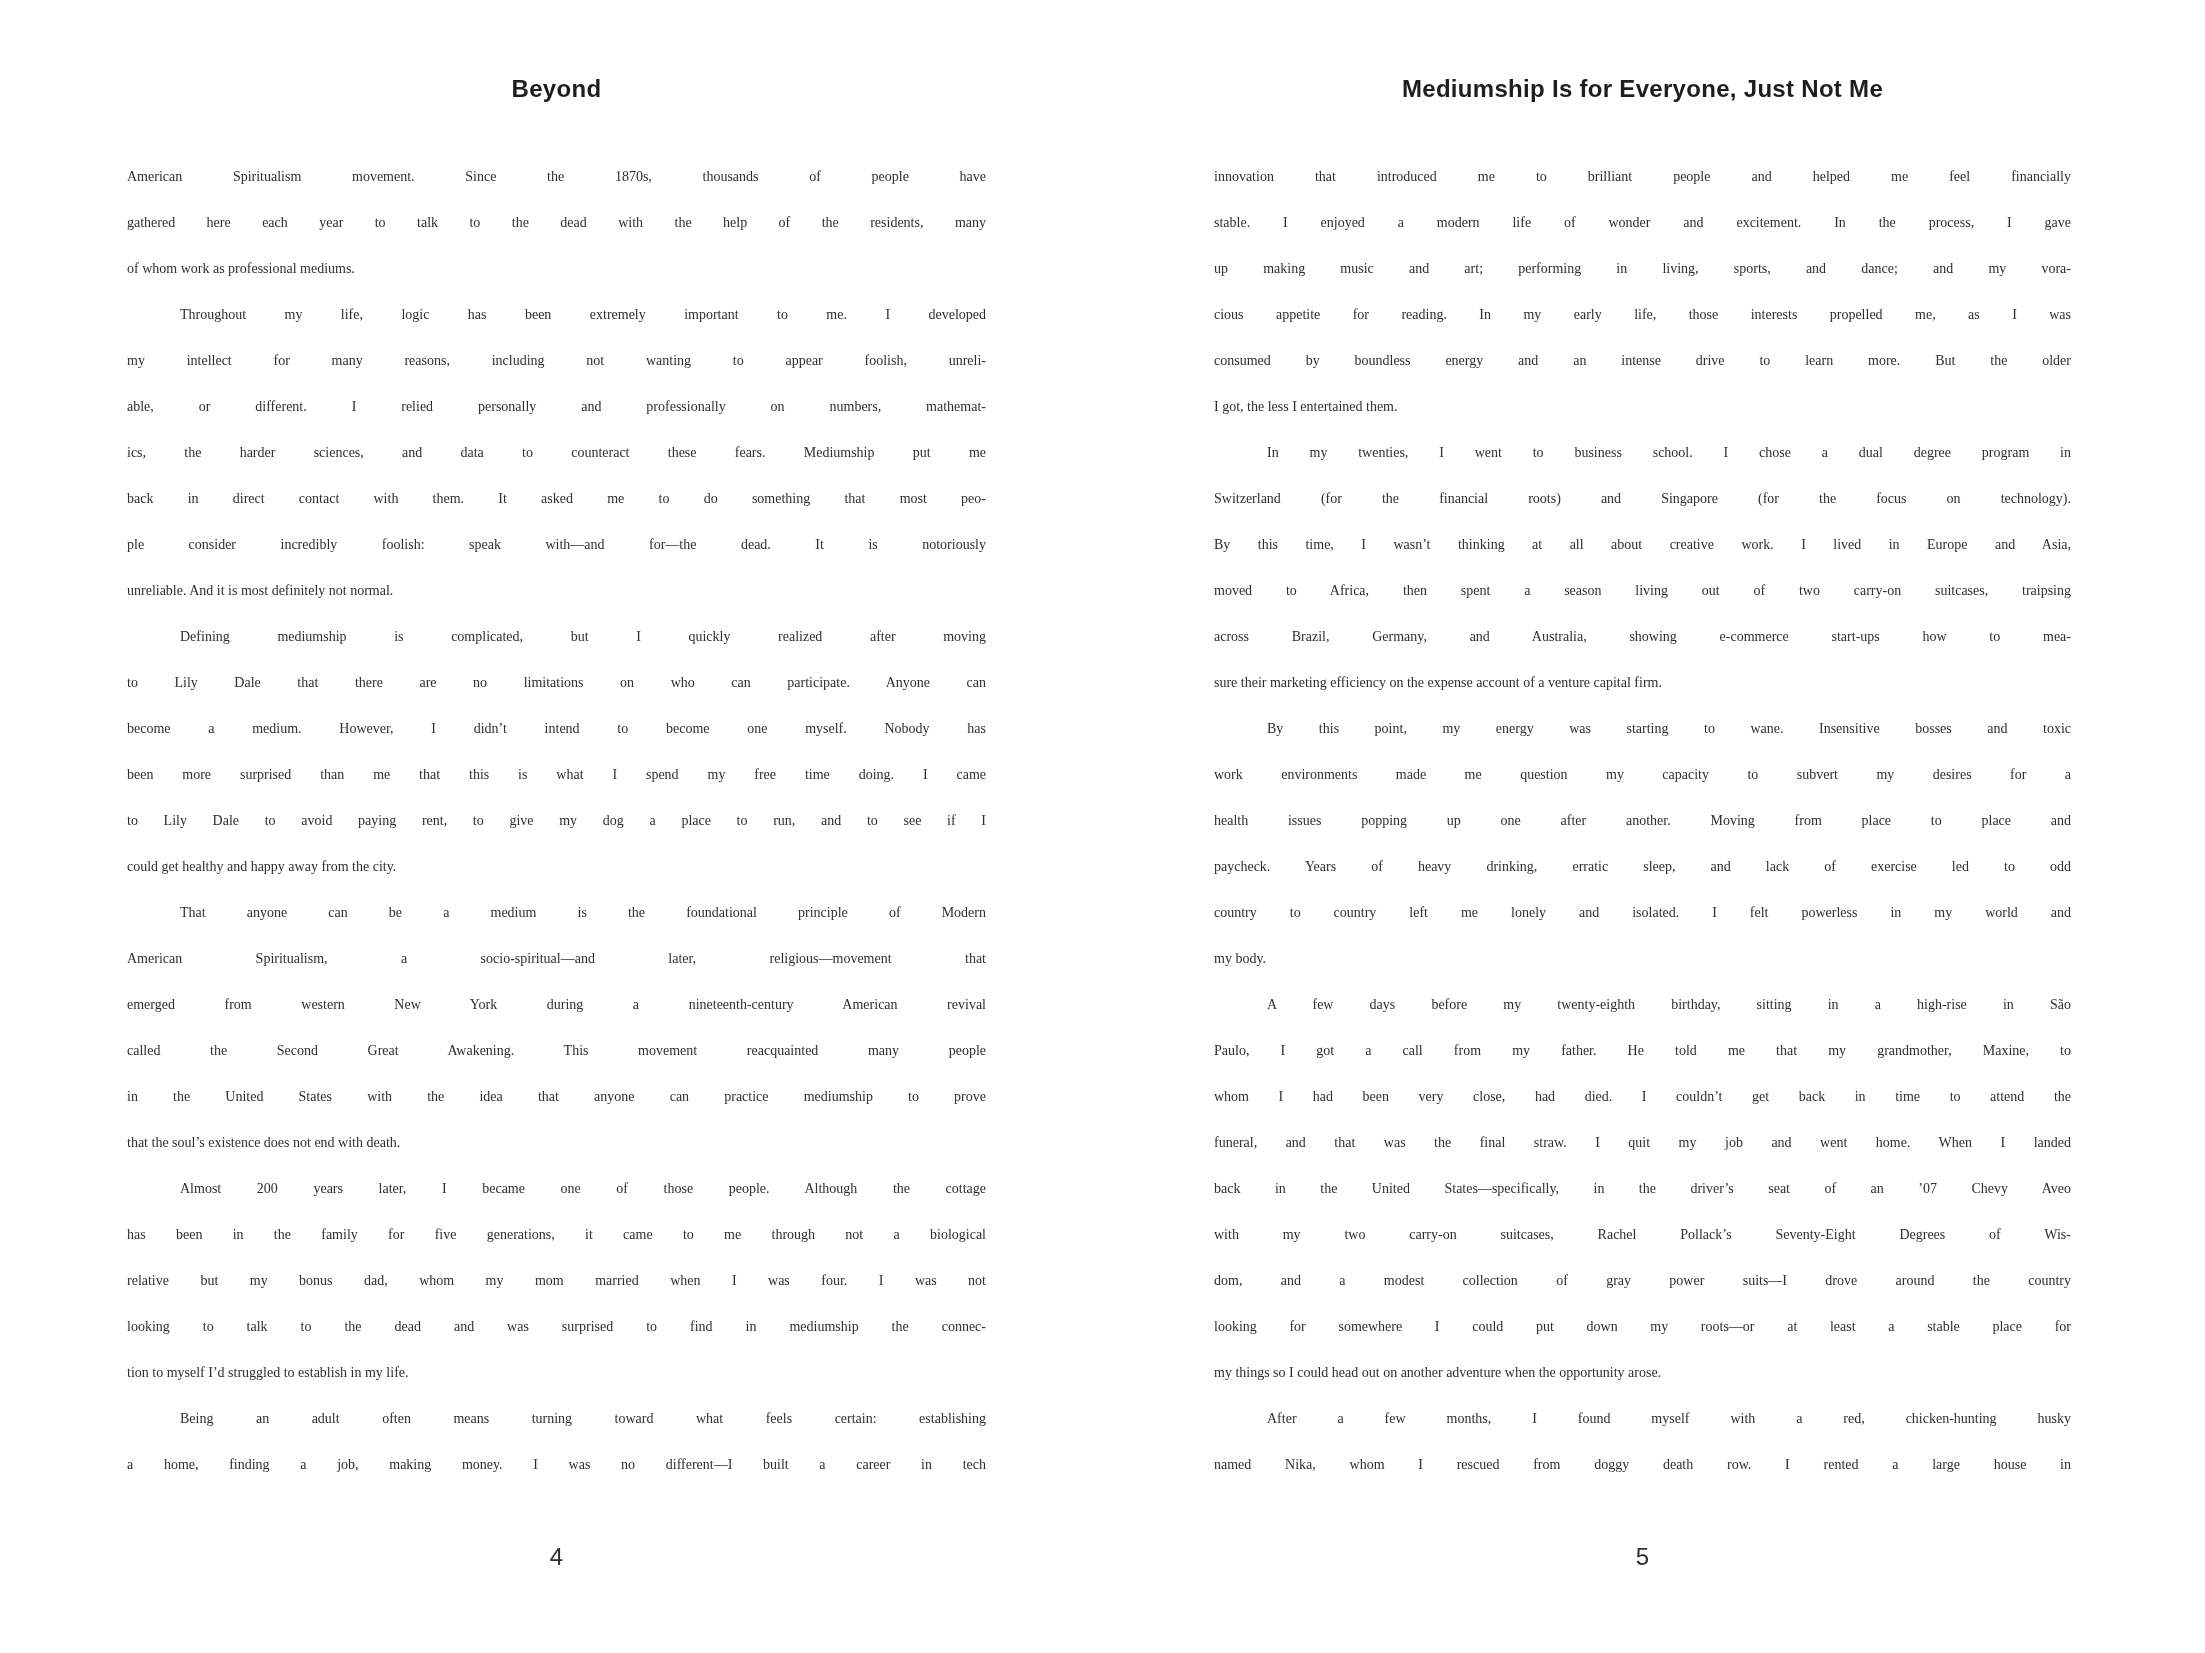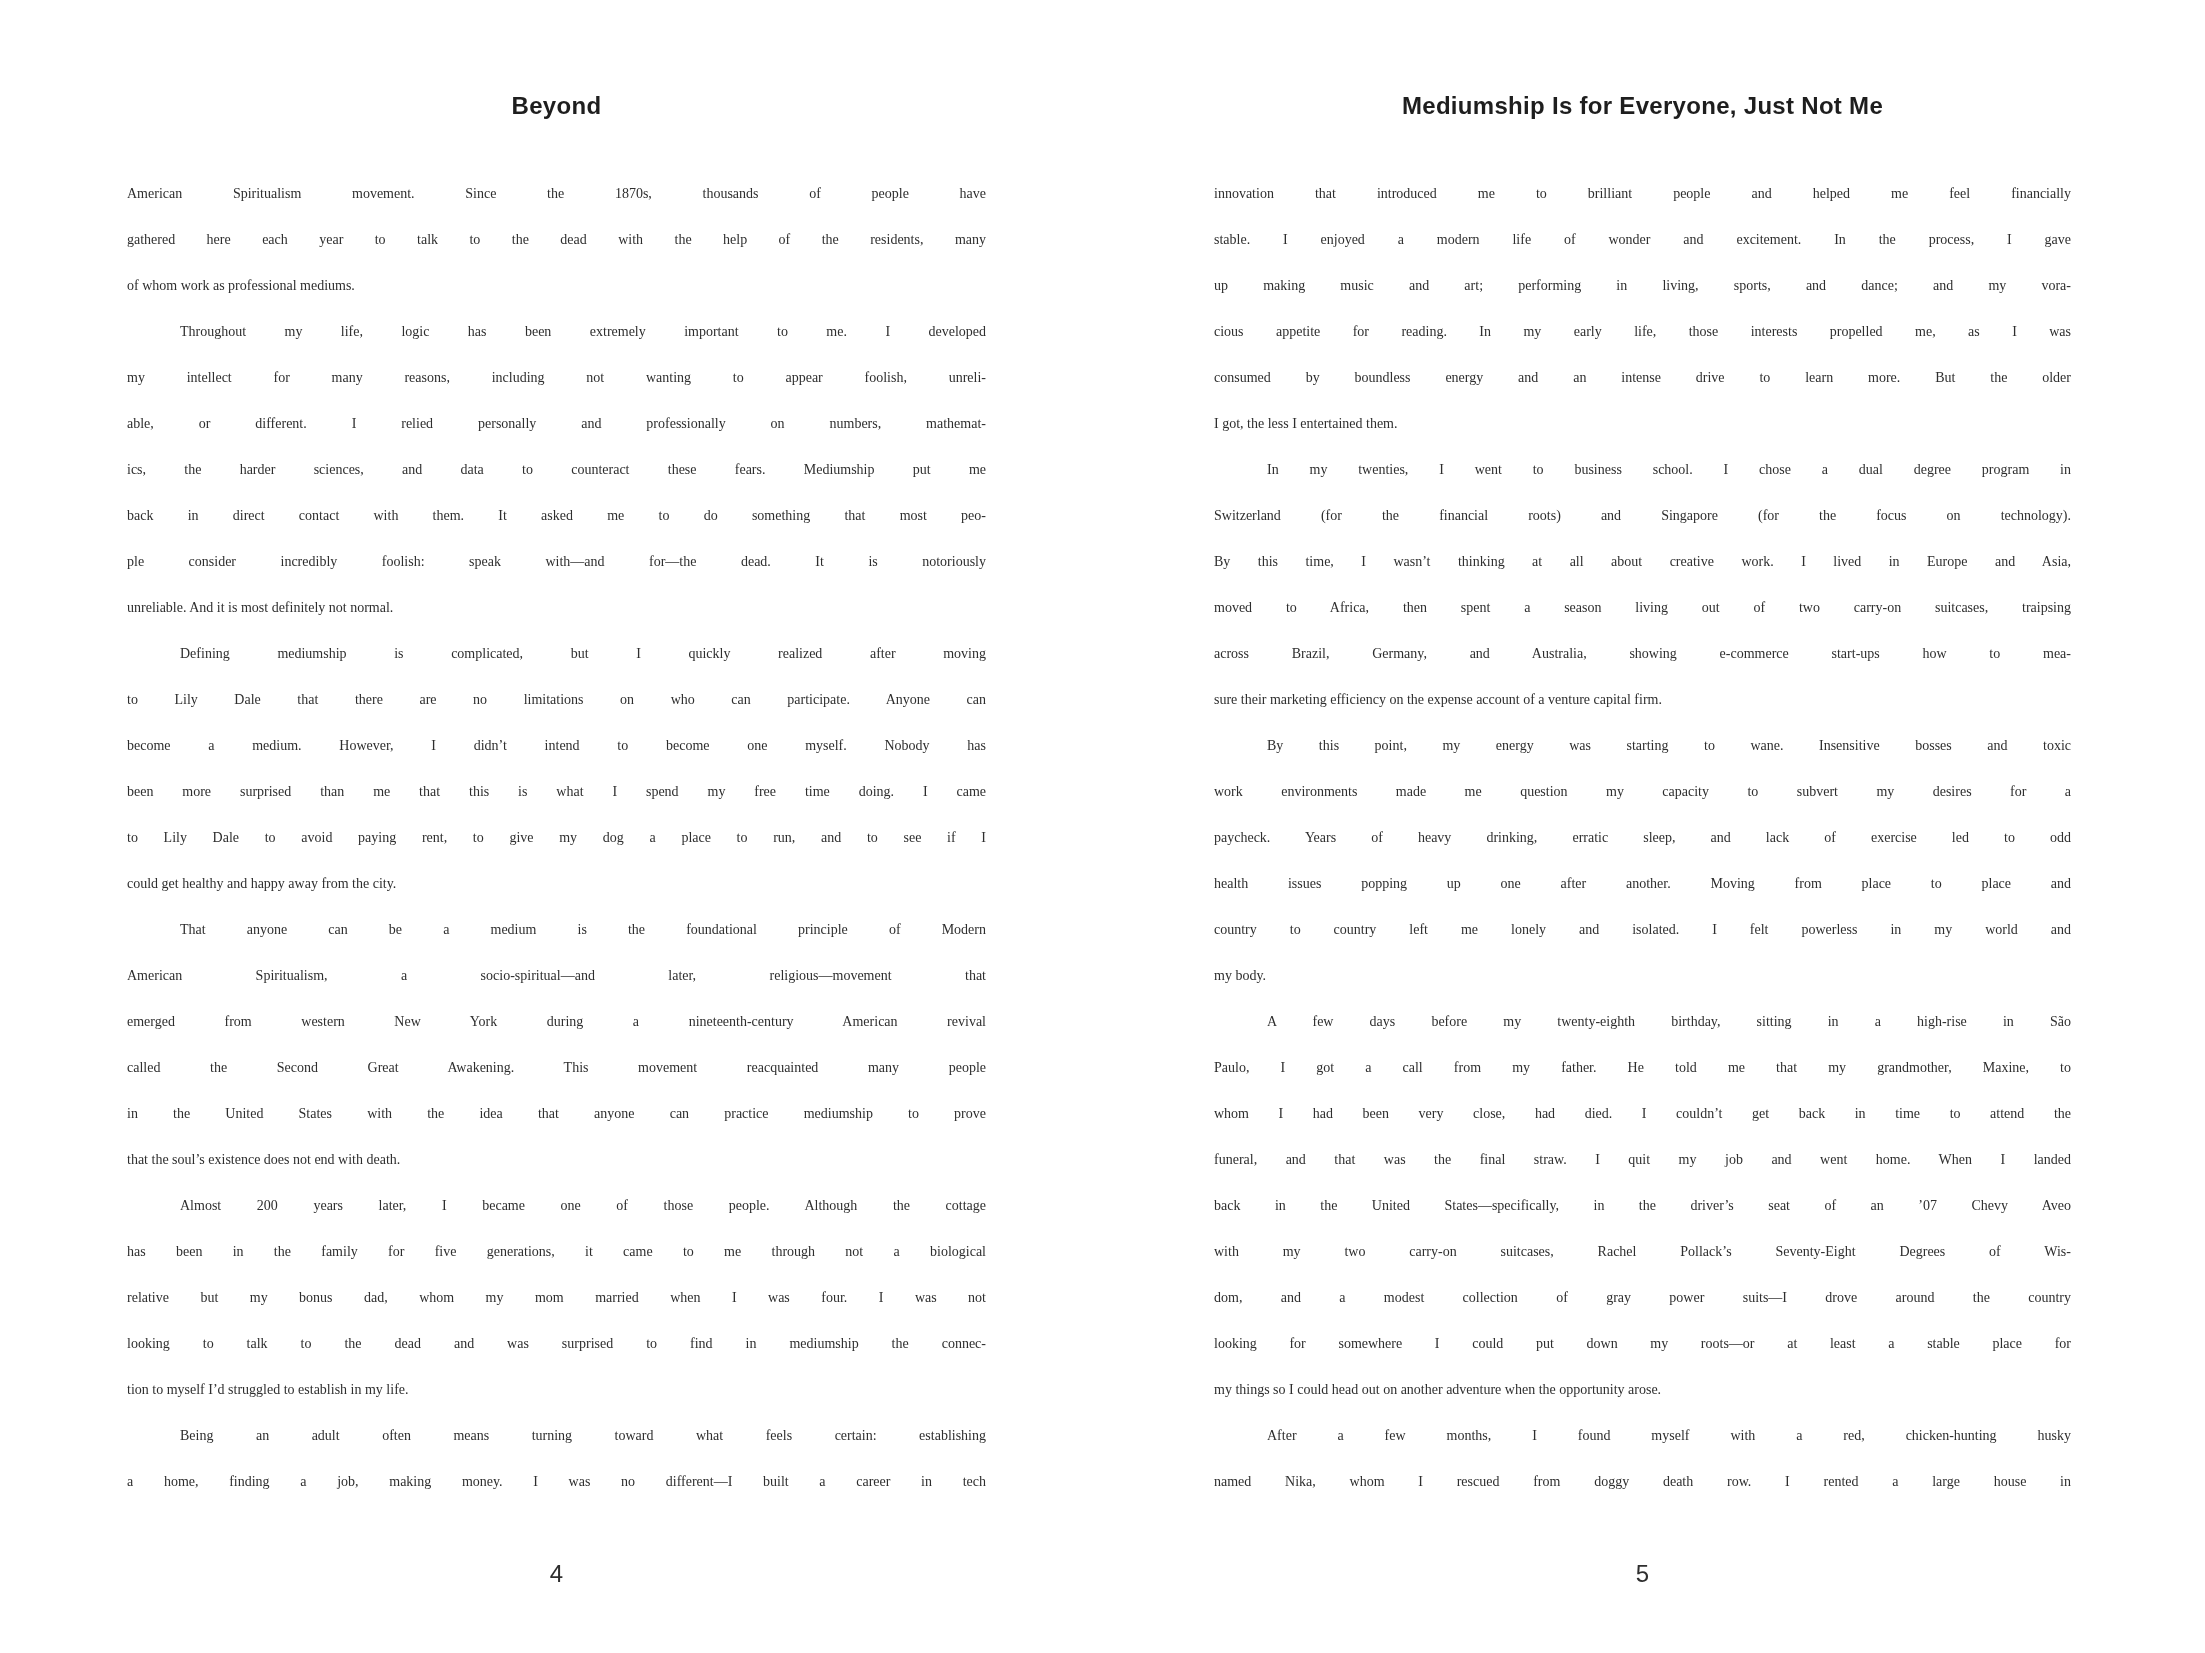--- a/index.html
+++ b/index.html
@@ -6,21 +6,21 @@
   body {
     width: 2205px;
     height: 1654px;
     background: #ffffff;
     position: relative;
     font-family: "Liberation Serif", serif;
     color: #2e2e2e;
     overflow: hidden;
   }
   .spread { position: absolute; inset: 0; }
-  .page { position: absolute; top: 0; height: 1172px; margin-top: 17px; }
+  .page { position: absolute; top: 0; height: 1172px; }
   .page.left  { left: 127px;  width: 859px; }
   .page.right { left: 1214px; width: 857px; }
   .running-head {
     position: absolute;
     top: 76px; left: 0; right: 0;
     text-align: center;
     font-family: "Liberation Sans", sans-serif;
     font-weight: bold;
     font-size: 24px;
     line-height: 25.4px;
@@ -102,22 +102,22 @@
         <div class="line"><span>consumed by boundless energy and an intense drive to learn more. But the older</span></div>
         <div class="line endpara"><span>I got, the less I entertained them.</span></div>
         <div class="line indent"><span>In my twenties, I went to business school. I chose a dual degree program in</span></div>
         <div class="line"><span>Switzerland (for the financial roots) and Singapore (for the focus on technology).</span></div>
         <div class="line"><span>By this time, I wasn’t thinking at all about creative work. I lived in Europe and Asia,</span></div>
         <div class="line"><span>moved to Africa, then spent a season living out of two carry-on suitcases, traipsing</span></div>
         <div class="line"><span>across Brazil, Germany, and Australia, showing e-commerce start-ups how to mea-</span></div>
         <div class="line endpara"><span>sure their marketing efficiency on the expense account of a venture capital firm.</span></div>
         <div class="line indent"><span>By this point, my energy was starting to wane. Insensitive bosses and toxic</span></div>
         <div class="line"><span>work environments made me question my capacity to subvert my desires for a</span></div>
+        <div class="line"><span>health issues popping up one after another. Moving from place to place and</span></div>
         <div class="line"><span>paycheck. Years of heavy drinking, erratic sleep, and lack of exercise led to odd</span></div>
-        <div class="line"><span>health issues popping up one after another. Moving from place to place and</span></div>
         <div class="line"><span>country to country left me lonely and isolated. I felt powerless in my world and</span></div>
         <div class="line endpara"><span>my body.</span></div>
         <div class="line indent"><span>A few days before my twenty-eighth birthday, sitting in a high-rise in São</span></div>
         <div class="line"><span>Paulo, I got a call from my father. He told me that my grandmother, Maxine, to</span></div>
         <div class="line"><span>whom I had been very close, had died. I couldn’t get back in time to attend the</span></div>
         <div class="line"><span>funeral, and that was the final straw. I quit my job and went home. When I landed</span></div>
         <div class="line"><span>back in the United States—specifically, in the driver’s seat of an ’07 Chevy Aveo</span></div>
         <div class="line"><span>with my two carry-on suitcases, Rachel Pollack’s </span><span class="it">Seventy-Eight Degrees of Wis-</span></div>
         <div class="line"><span class="it">dom,</span><span> and a modest collection of gray power suits—I drove around the country</span></div>
         <div class="line"><span>looking for somewhere I could put down my roots—or at least a stable place for</span></div>

